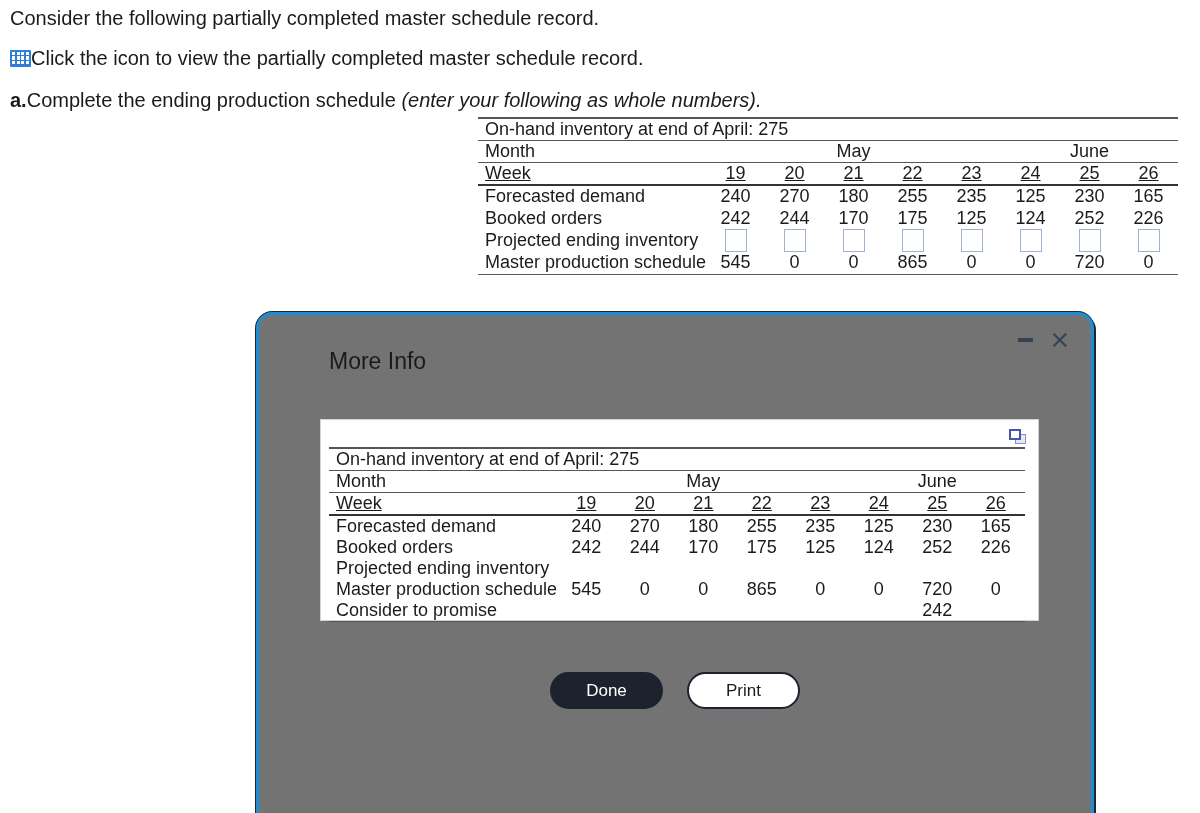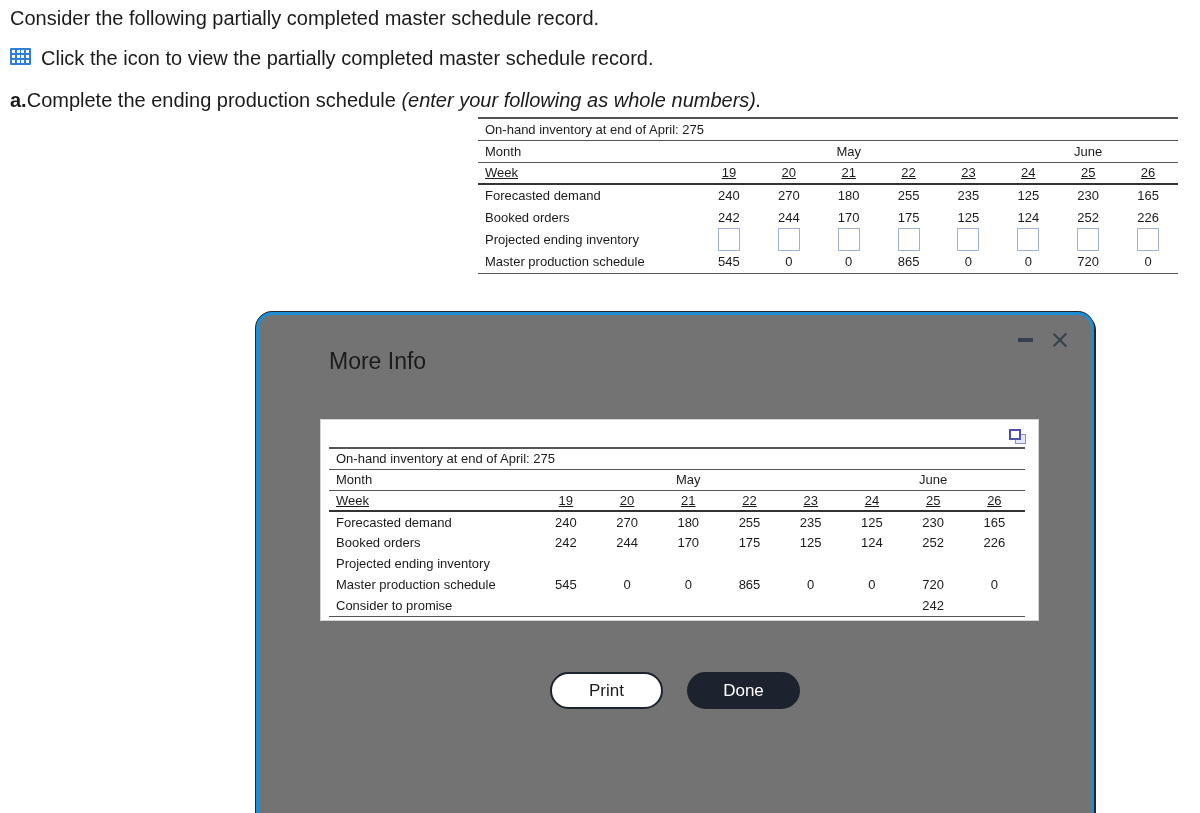--- a/index.html
+++ b/index.html
@@ -25,21 +25,21 @@
   }
   .intro-line {
     font-size: 20px;
     line-height: 20px;
     color: #1b1b1b;
     white-space: nowrap;
   }
   .intro-line-1 { margin-bottom: 20px; }
   .icon-row {
     display: flex;
-    gap: 10px;
+    align-items: center;
     margin-bottom: 22px;
   }
   .grid-icon {
     width: 21px;
     height: 17px;
     background: #2f7ed8;
     border-radius: 1px;
     display: grid;
     grid-template-columns: repeat(4, 1fr);
     grid-template-rows: repeat(3, 1fr);
@@ -51,21 +51,21 @@
   .grid-icon i {
     background: #ffffff;
     display: block;
   }
   .qpart { font-weight: bold; }
   .qital { font-style: italic; }
 
   
   .sched-table {
     border-collapse: collapse;
-    font-size: 13px;
+    font-size: 18px;
     color: #1b1b1b;
   }
   .sched-table td, .sched-table th {
     padding: 0;
     font-weight: normal;
     text-align: center;
     white-space: nowrap;
   }
   .sched-table .lbl {
     text-align: left;
@@ -424,17 +424,17 @@
               <td class="val"></td>
               <td class="val">242</td>
               <td class="val"></td>
             </tr>
           </tbody>
       </table>
     </div>
   </div>
 
   <div id="modal-actions">
+    <button class="btn-pill" id="btn-done">Done</button>
     <button class="btn-pill" id="btn-print">Print</button>
-    <button class="btn-pill" id="btn-done">Done</button>
   </div>
 
 </div>
 
 </body></html>

